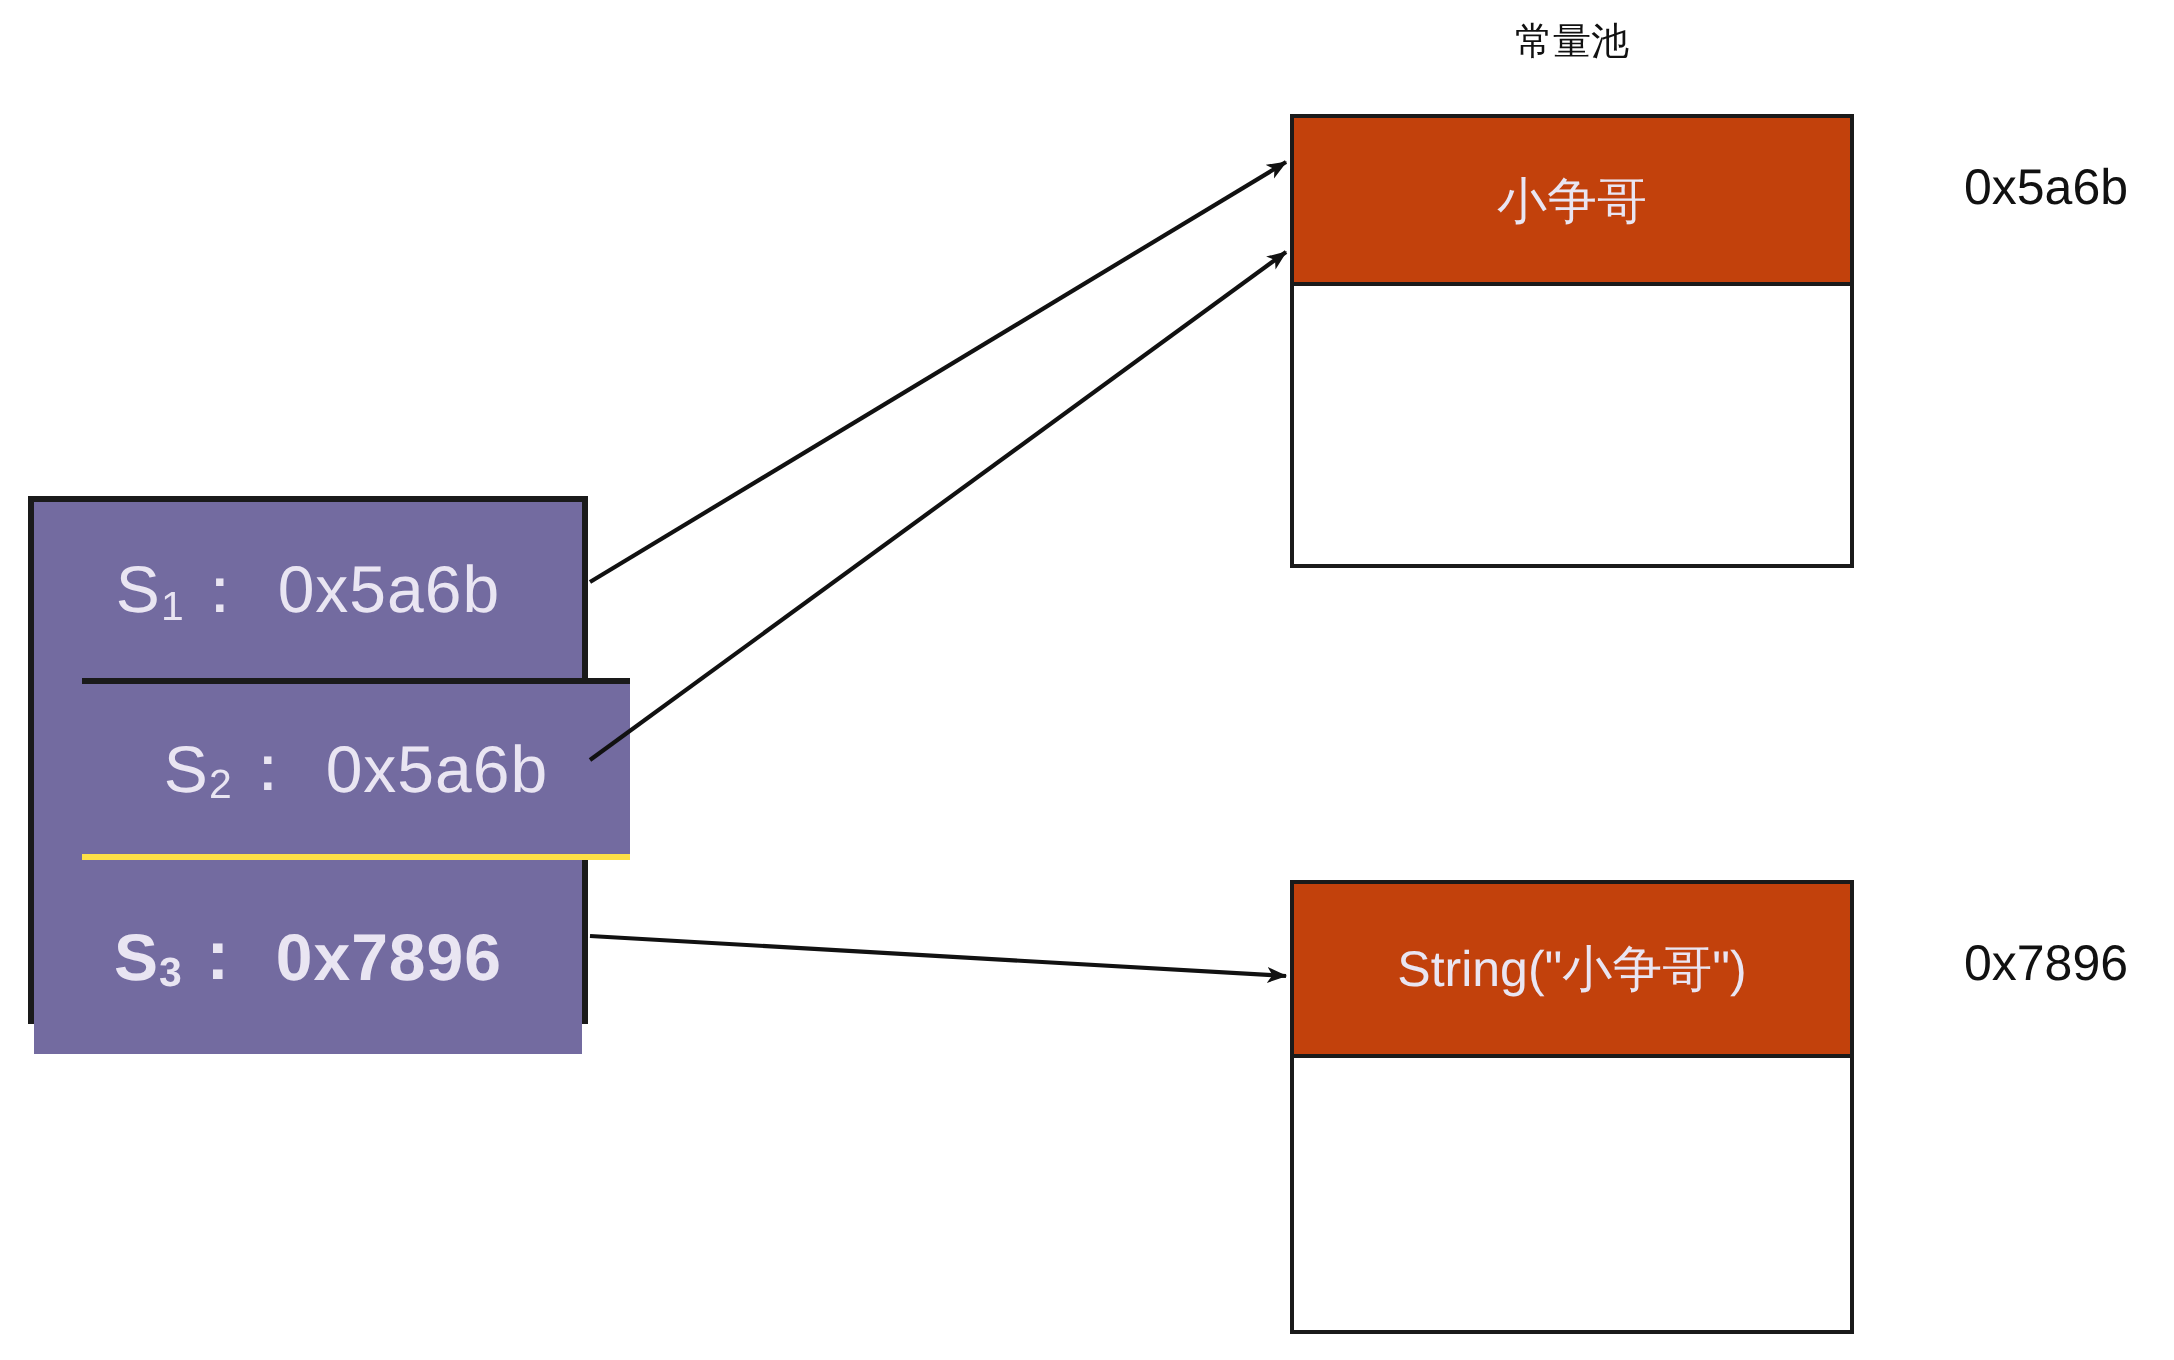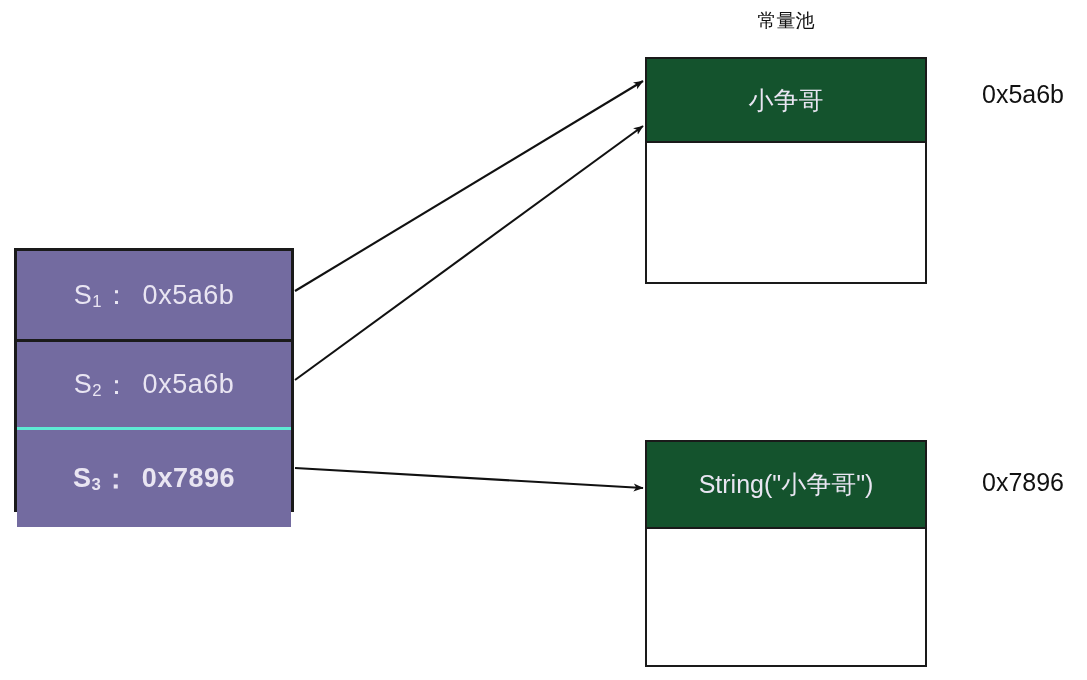--- a/index.html
+++ b/index.html
@@ -40,25 +40,25 @@
     position: absolute;
     left: 0;
     width: 100%;
     height: 88px;
     box-sizing: border-box;
     display: flex;
     align-items: center;
     justify-content: center;
     background: #736ba0;
     color: #e9e5f2;
-    font-size: 27px;
+    font-size: 33px;
     letter-spacing: 0.5px;
   }
   .stack-row.r1 { top: 0px; }
-  .stack-row.r2 { top: 88px; border-top: 3px solid #1a1a1a; border-bottom: 3px solid #5eead4; height: 91px; }
+  .stack-row.r2 { top: 88px; border-top: 3px solid #1a1a1a; border-bottom: 3px solid #fde047; height: 91px; margin-left: 24px; }
   .stack-row.r3 { top: 179px; height: 97px; font-weight: bold; }
   .var-name { display: inline-block; }
   .var-name sub {
     font-size: 0.62em;
     vertical-align: baseline;
     position: relative;
     bottom: -0.18em;
   }
   .colon { display: inline-block; padding: 0 2px 0 1px; }
   .addr-val { display: inline-block; padding-left: 10px; }
@@ -71,21 +71,21 @@
     position: absolute;
     left: 0;
     top: 0;
     width: 100%;
     height: 84px;
     box-sizing: border-box;
     border-bottom: 2px solid #1a1a1a;
     display: flex;
     align-items: center;
     justify-content: center;
-    background: #14532d;
+    background: #c2410c;
     color: #e9e5f2;
     font-size: 25px;
     white-space: nowrap;
   }
   #heap-box .region-head { height: 87px; }
   .region-body {
     position: absolute;
     left: 0;
     width: 100%;
     background: #ffffff;

